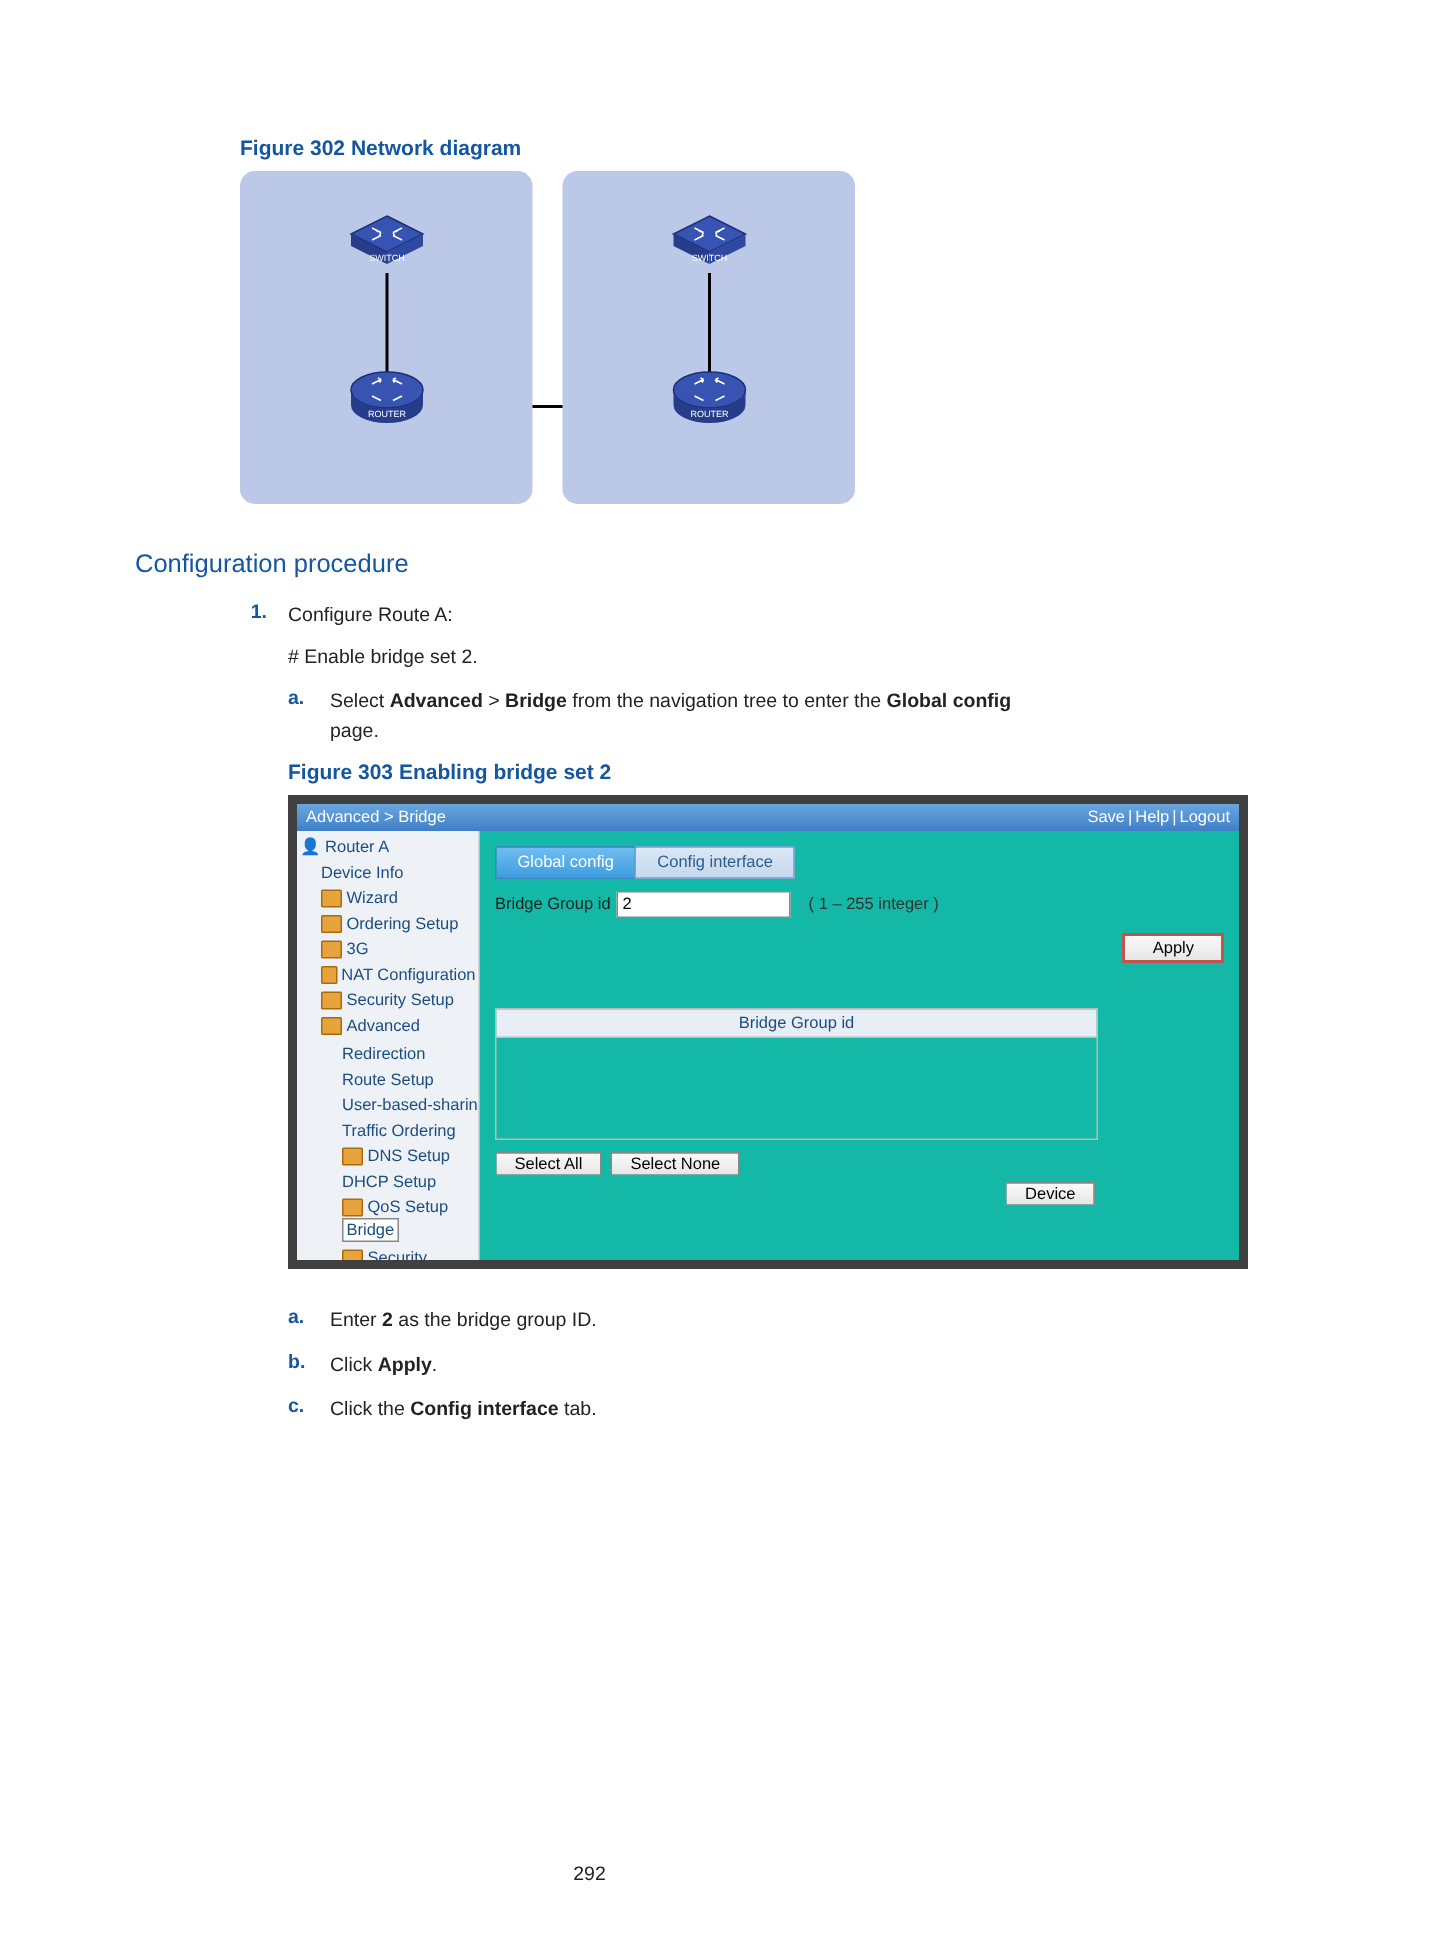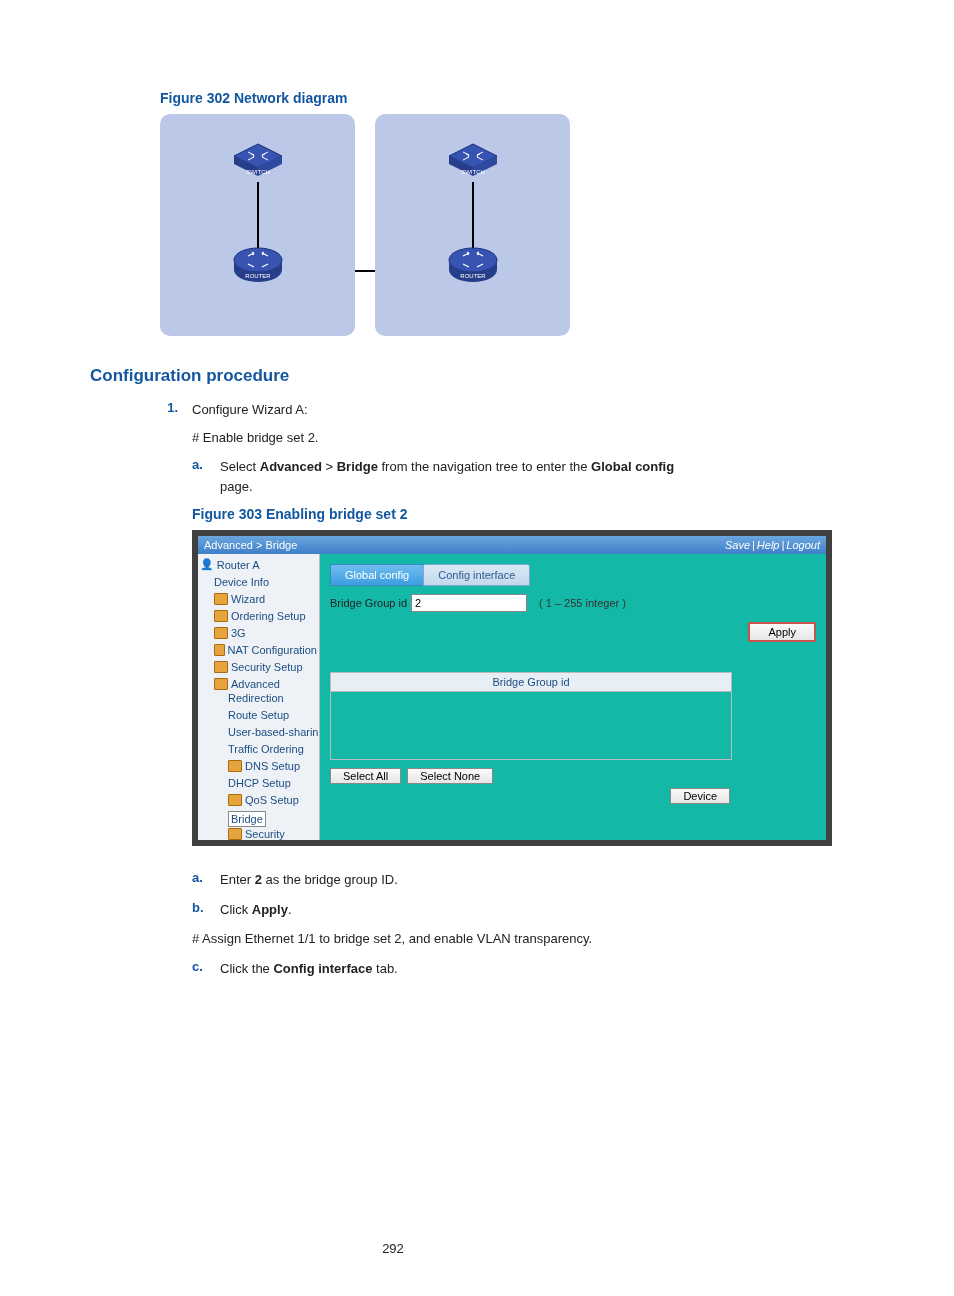--- a/index.html
+++ b/index.html
@@ -64,21 +64,21 @@
     position: absolute;
     top: 156px;
     left: 120px;
     width: 170px;
     height: 2px;
     background: #000;
     z-index: 0;
   }
   .section-title {
     color: #1457a0;
-    font-weight: bold;
+    font-weight: normal;
     font-size: 17px;
     margin-bottom: 14px;
   }
   .step-ol {
     list-style: none;
     padding-left: 70px;
     margin: 0 0 8px 0;
   }
   .step-ol li {
     display: flex;
@@ -126,21 +126,21 @@
   .ss-header {
     height: 18px;
     background: linear-gradient(#6aa6de, #3f7fc8);
     color: #fff;
     display: flex;
     justify-content: space-between;
     align-items: center;
     padding: 0 6px;
     font-size: 11px;
   }
-  .ss-header-right span { color: #fff; font-style: italic; }
+  .ss-header-right span { color: #fff; }
   .ss-header-right .sep { color: #fff; margin: 0 2px; }
   .ss-body {
     display: flex;
     height: 286px;
   }
   .ss-tree {
     width: 122px;
     background: #eef2f7;
     border-right: 1px solid #bbb;
     padding: 4px 2px;
@@ -157,21 +157,21 @@
   .tree-item {
     display: flex;
     align-items: center;
     gap: 3px;
     margin-left: 14px;
     height: 17px;
     white-space: nowrap;
   }
   .tree-sub {
     display: flex;
-    align-items: flex-start;
+    align-items: flex-end;
     gap: 3px;
     margin-left: 28px;
     height: 17px;
     white-space: nowrap;
   }
   .tree-sel { border: 1px solid #888; background: #fff; padding: 0 2px; height: 14px; line-height: 14px; }
   .folder-ico {
     width: 12px; height: 10px; background: #e8a43c; border: 1px solid #a86b10; border-radius: 1px;
   }
   .device-ico { font-size: 11px; }
@@ -298,21 +298,21 @@
         <text x="28" y="36" class="dev-label">ROUTER</text>
       </svg>
     </div>
   </div>
 
   <div class="section-title">Configuration procedure</div>
 
   <ol class="step-ol">
     <li>
       <span class="step-num">1.</span>
-      <span class="step-text">Configure Wizard A:</span>
+      <span class="step-text">Configure Route A:</span>
     </li>
   </ol>
   <div class="sub-line"># Enable bridge set 2.</div>
 
   <ol class="sub-ol">
     <li>
       <span class="sub-alpha">a.</span>
       <span class="step-text">
         <span>Select </span><b>Advanced</b><span> &gt; </span><b>Bridge</b><span> from the navigation tree to enter the </span><b>Global config</b><span> page.</span>
       </span>
@@ -426,21 +426,20 @@
         <span>Enter </span><b>2</b><span> as the bridge group ID.</span>
       </span>
     </li>
     <li>
       <span class="sub-alpha">b.</span>
       <span class="step-text">
         <span>Click </span><b>Apply</b><span>.</span>
       </span>
     </li>
   </ol>
-  <div class="sub-line"># Assign Ethernet 1/1 to bridge set 2, and enable VLAN transparency.</div>
   <ol class="sub-ol">
     <li>
       <span class="sub-alpha">c.</span>
       <span class="step-text">
         <span>Click the </span><b>Config interface</b><span> tab.</span>
       </span>
     </li>
   </ol>
 
   <div class="page-num">292</div>

